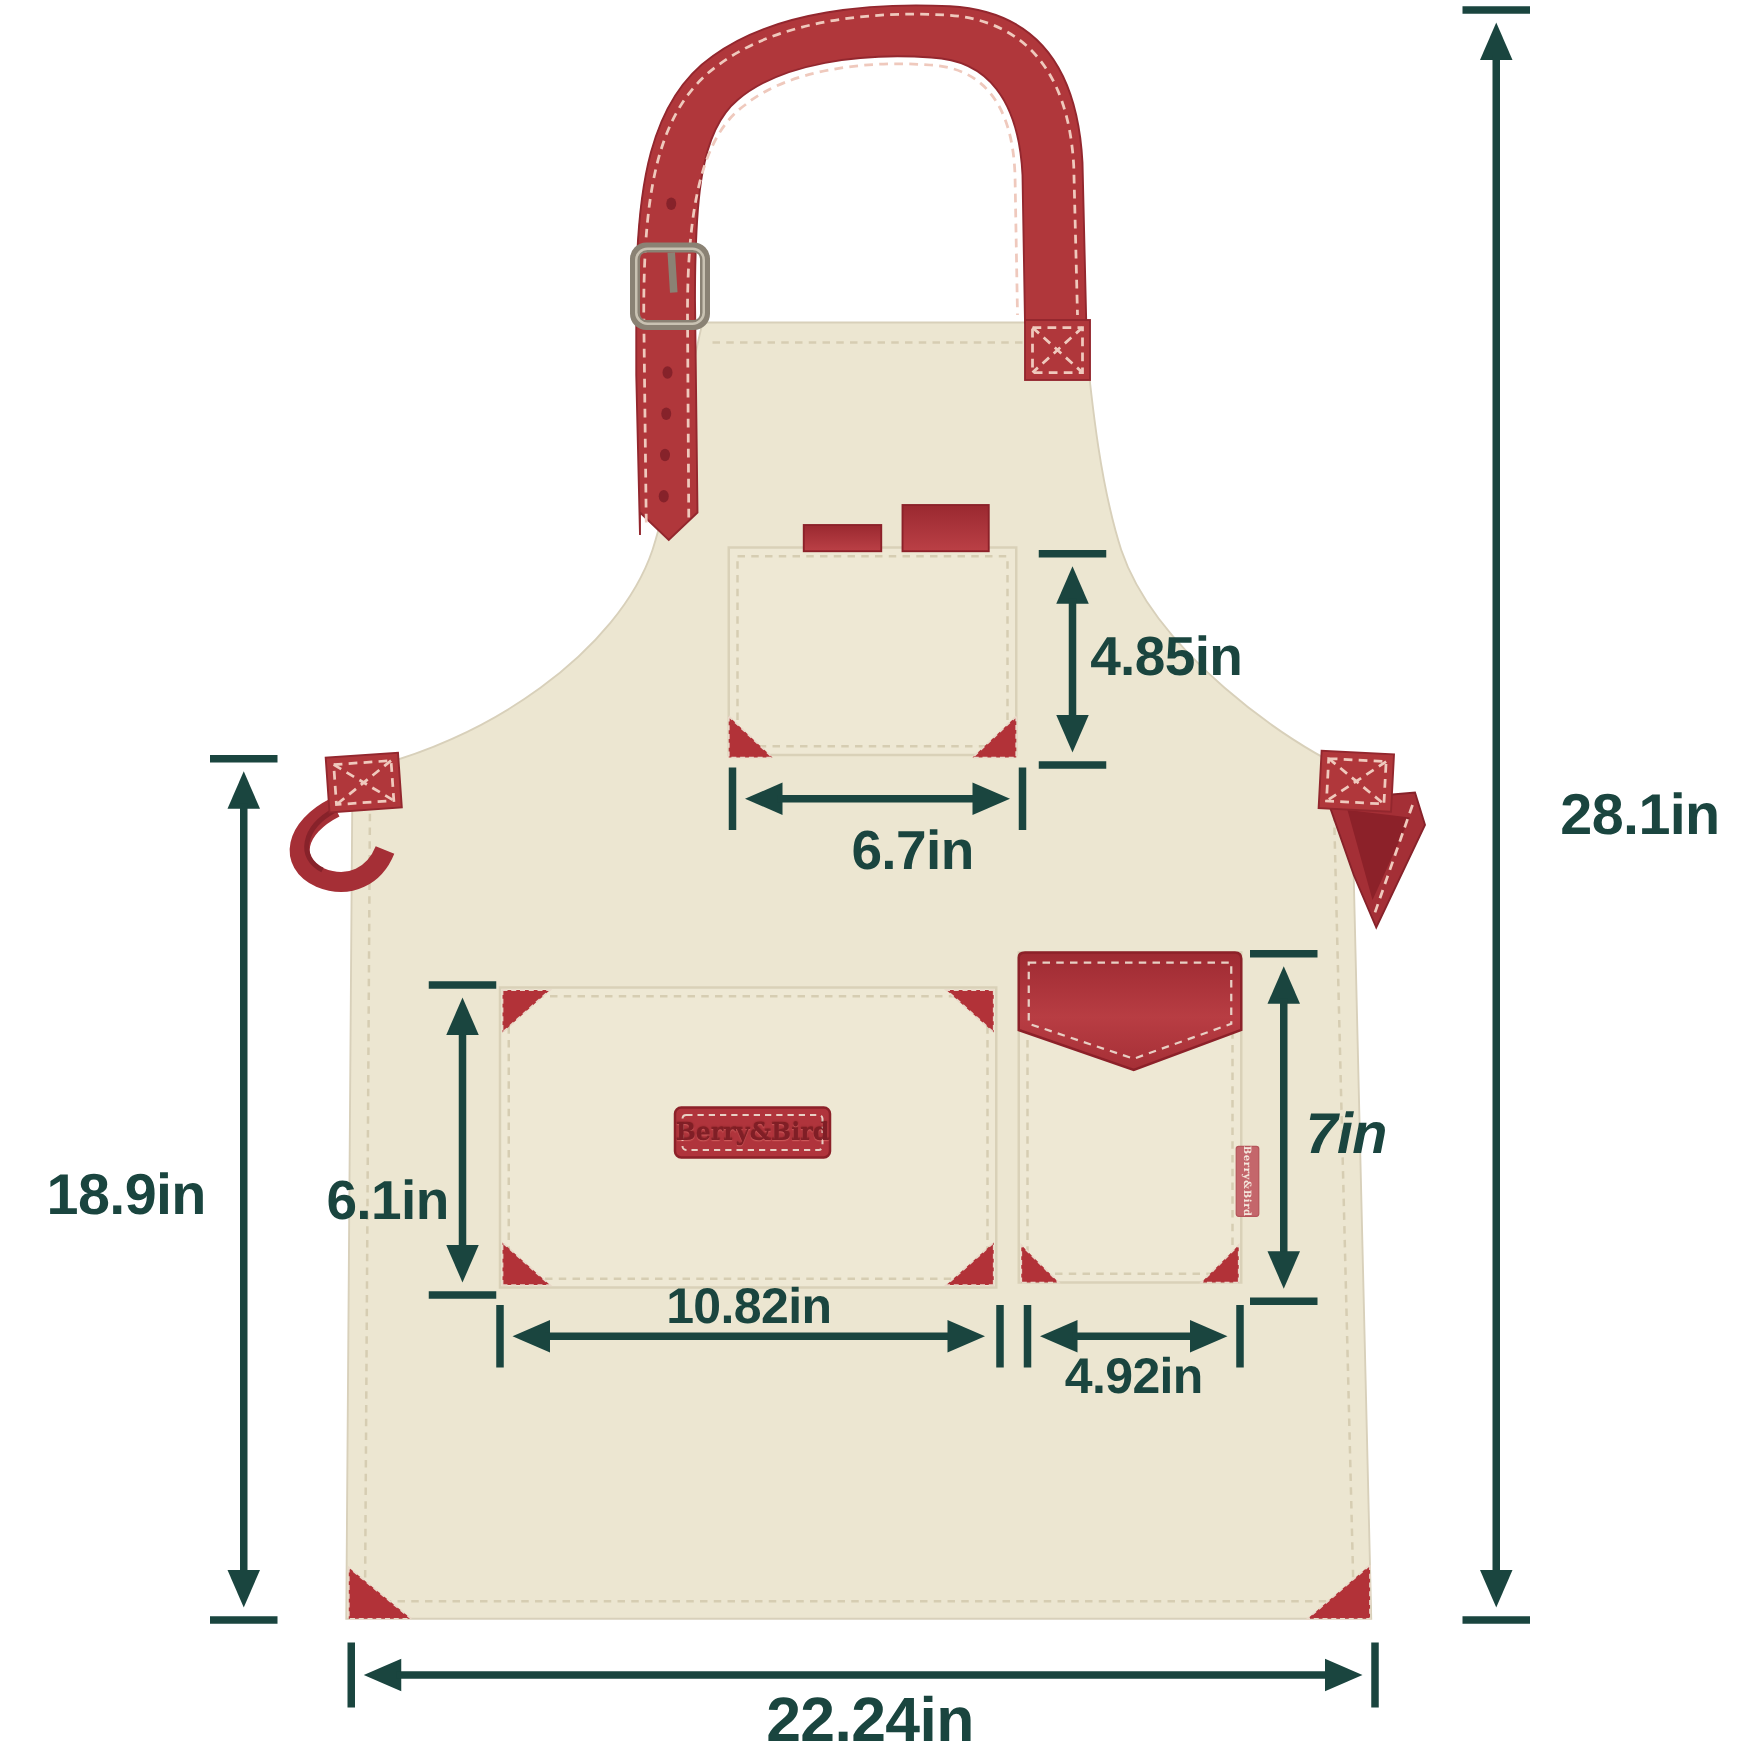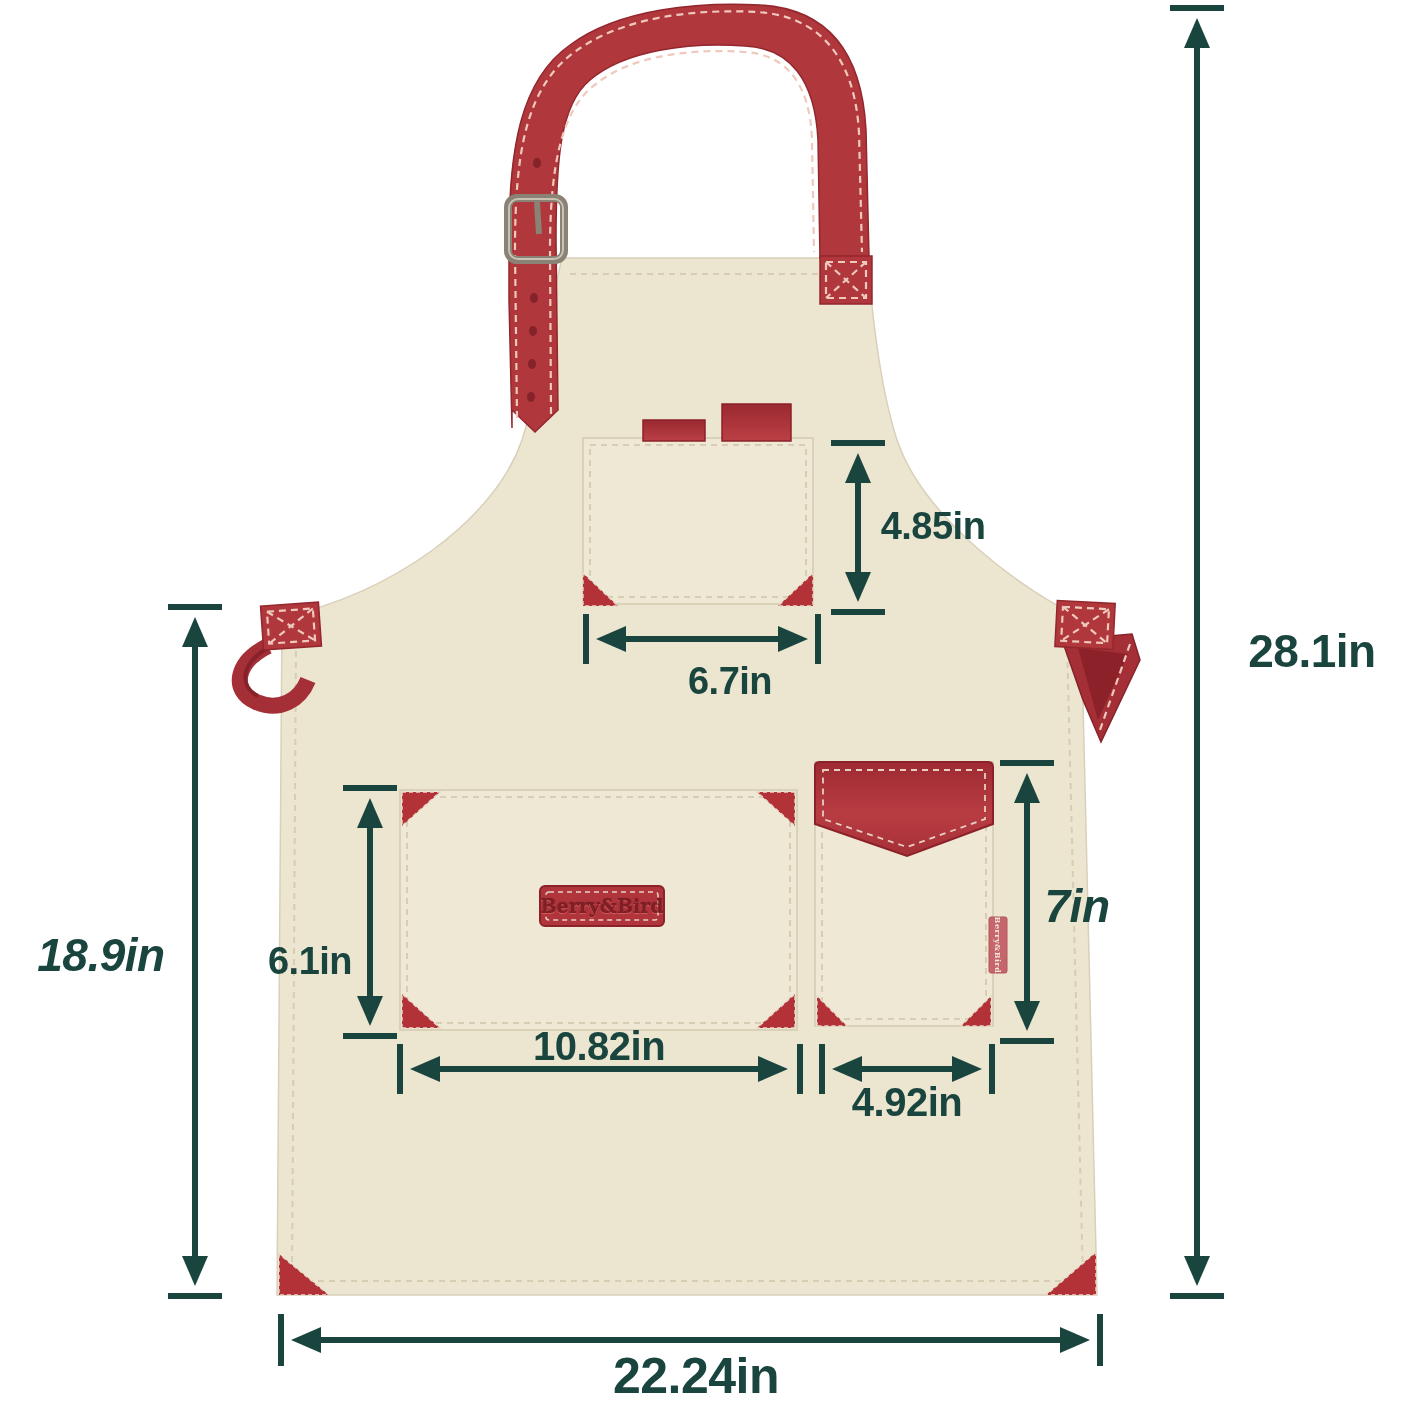--- a/index.html
+++ b/index.html
@@ -15,21 +15,21 @@
     position:absolute;
     transform:translate(-50%,-50%);
     color:#1a453f;
     font-weight:700;
     white-space:nowrap;
     letter-spacing:-0.5px;
   }
   .lbl-46{font-size:46px;}
   .lbl-50{font-size:50px;}
   .lbl-40{font-size:40px;}
-  .lbl-38{font-size:38px;}
+  .lbl-38{font-size:44px;}
   .brand-patch-label{
     position:absolute;
     transform:translate(-50%,-50%);
     font-family:"DejaVu Serif", serif;
     font-weight:700;
     font-size:19px;
     color:#801e26;
     text-shadow:0 1px 1px rgba(255,150,140,0.45), 0 -1px 1px rgba(60,0,0,0.5);
     white-space:nowrap;
   }
@@ -232,21 +232,21 @@
   <g>
     <line class="dimline" x1="281" y1="1314" x2="281" y2="1366"></line>
     <polygon class="dimfill" points="291,1340 321,1327 321,1353"></polygon>
     <line class="dimline" x1="317" y1="1340" x2="1064" y2="1340"></line>
     <polygon class="dimfill" points="1090,1340 1060,1327 1060,1353"></polygon>
     <line class="dimline" x1="1100" y1="1314" x2="1100" y2="1366"></line>
   </g>
 </svg>
 
 <span class="lbl lbl-46" style="left:1312px;top:651px;">28.1in</span>
-<span class="lbl lbl-46" style="left:101px;top:955px;font-style:italic;">18.9in</span>
+<span class="lbl lbl-46" style="left:101px;top:955px;">18.9in</span>
 <span class="lbl lbl-38" style="left:933px;top:526px;">4.85in</span>
 <span class="lbl lbl-38" style="left:730px;top:681px;">6.7in</span>
 <span class="lbl lbl-38" style="left:310px;top:961px;">6.1in</span>
 <span class="lbl lbl-40" style="left:599px;top:1046px;">10.82in</span>
 <span class="lbl lbl-40" style="left:907px;top:1102px;text-align:center;">4.92in</span>
 <span class="lbl lbl-46" style="left:1077px;top:906px;font-style:italic;">7in</span>
 <span class="lbl lbl-50" style="left:696px;top:1376px;">22.24in</span>
 
 <span class="brand-patch-label" style="left:602px;top:906px;">Berry&amp;Bird</span>
 <span class="side-tag-label" style="left:998px;top:945px;">Berry&amp;Bird</span>

